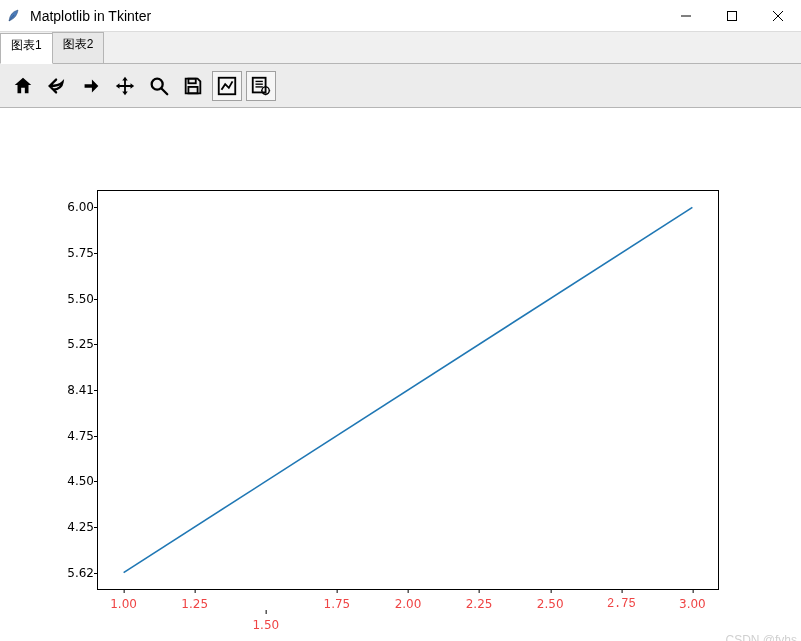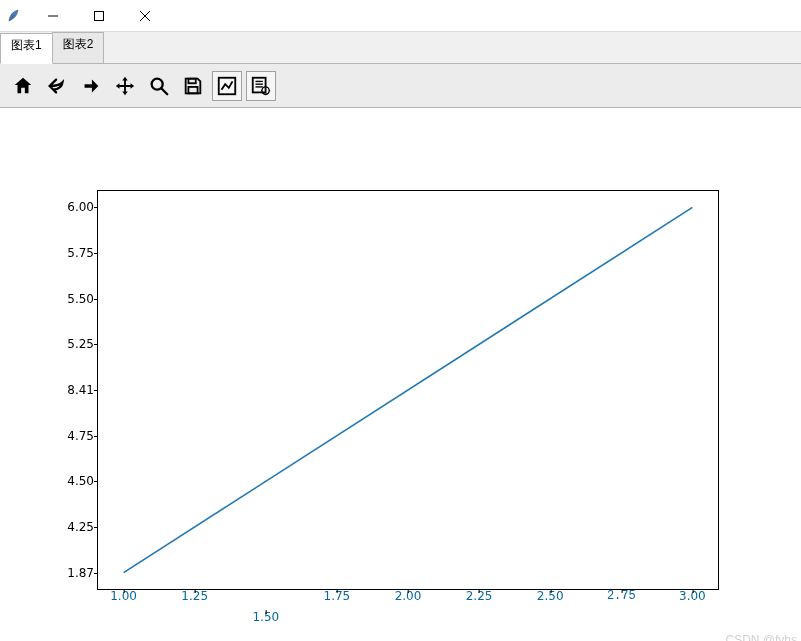--- a/index.html
+++ b/index.html
@@ -105,21 +105,22 @@
     position: absolute;
     right: 0; top: 50%;
     width: 4px; height: 1px;
     background: #000;
   }
   .xtick {
     position: absolute;
     top: 100%;
     transform: translateX(-50%);
     font-size: 12px;
-    color: #0369a1;
+    color: #ef4444;
+    padding-top: 8px;
     font-family: "DejaVu Sans", sans-serif;
   }
   .xtick::before {
     content: "";
     position: absolute;
     top: 0; left: 50%;
     width: 1px; height: 4px;
     background: #000;
   }
   .watermark {
@@ -131,20 +132,21 @@
   }
 </style>
 </head>
 <body>
 
 <div class="titlebar">
   <svg class="feather" viewBox="0 0 16 16">
     <path d="M3 13 Q4 4 12 2 Q11 9 5 12 Z" fill="#4a7ab8" stroke="#2a4a78" stroke-width="0.5"></path>
     <line x1="3" y1="13" x2="8" y2="7" stroke="#2a4a78" stroke-width="0.6"></line>
   </svg>
+  <div class="title">Matplotlib in Tkinter</div>
   <div class="winbtn">
     <svg width="10" height="10">
         <line x1="0" y1="5" x2="10" y2="5" stroke="#000" stroke-width="1"></line>
       </svg>
   </div>
   <div class="winbtn">
     <svg width="10" height="10">
         <rect x="0.5" y="0.5" width="9" height="9" fill="none" stroke="#000" stroke-width="1"></rect>
       </svg>
   </div>
@@ -212,21 +214,21 @@
       </svg>
   </div>
 </div>
 
 <div class="canvas">
   <div class="plot-area">
     <svg class="line" viewBox="0 0 622 400" preserveAspectRatio="none">
       <line id="plotline" stroke-width="1.6" x1="25.6788990825688" y1="383.4862385321101" x2="596.3211009174312" y2="16.51376146788988" stroke="#1f77b4"></line>
     </svg>
 
-    <div class="ytick" style="bottom: 4.12844%; transform: translateY(50%);">1.87</div>
+    <div class="ytick" style="bottom: 4.12844%; transform: translateY(50%);">5.62</div>
     <div class="ytick" style="bottom: 15.5963%; transform: translateY(50%);">4.25</div>
     <div class="ytick" style="bottom: 27.0642%; transform: translateY(50%);">4.50</div>
     <div class="ytick" style="bottom: 38.5321%; transform: translateY(50%);">4.75</div>
     <div class="ytick" style="bottom: 50%; transform: translateY(50%);">8.41</div>
     <div class="ytick" style="bottom: 61.4679%; transform: translateY(50%);">5.25</div>
     <div class="ytick" style="bottom: 72.9358%; transform: translateY(50%);">5.50</div>
     <div class="ytick" style="bottom: 84.4037%; transform: translateY(50%);">5.75</div>
     <div class="ytick" style="bottom: 95.8716%; transform: translateY(50%);">6.00</div>
 
     <div class="xtick" style="left: 4.12844%;">1.00</div>

